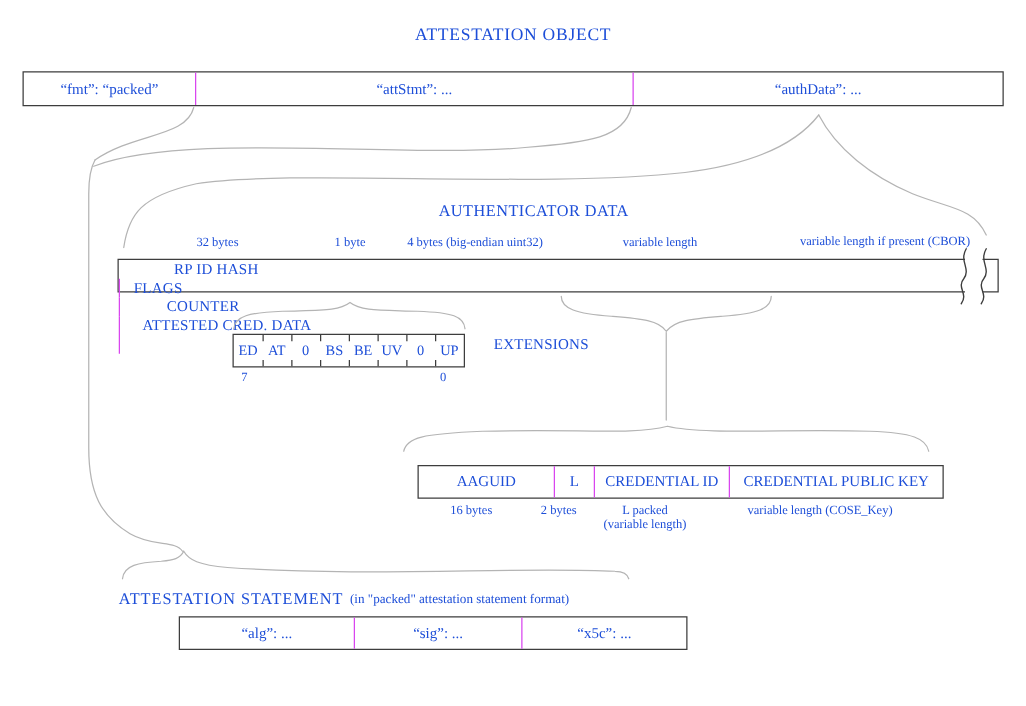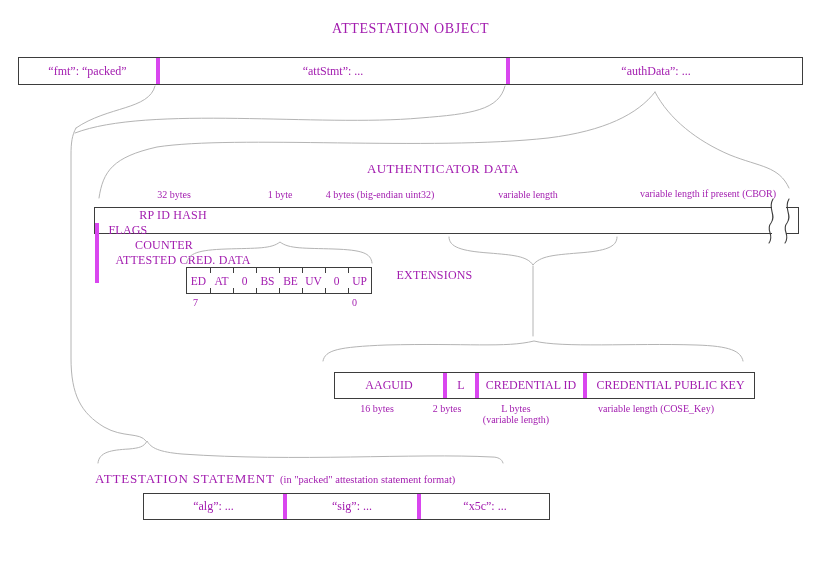--- a/index.html
+++ b/index.html
@@ -1,30 +1,30 @@
 <!DOCTYPE html>
 <html><head>
 <meta charset="utf-8">
 <style>
   html,body{margin:0;padding:0;background:#fff;}
   #page{
     position:relative;width:821px;height:565px;background:#fff;overflow:hidden;
-    font-family:"Liberation Serif","DejaVu Serif",serif;color:#a21caf;
+    font-family:"Liberation Serif","DejaVu Serif",serif;color:#1d4ed8;
   }
   .abs{position:absolute;}
   .ctr{text-align:center;}
   #main-title{top:21px;left:0;width:821px;font-size:14px;letter-spacing:.6px;}
   .boxrow{display:flex;border:1px solid #3d3d3d;box-sizing:border-box;align-items:stretch;}
   .cell{flex:0 0 auto;display:flex;align-items:center;justify-content:center;
         font-size:12px;box-sizing:border-box;}
-  .cell + .cell{border-left:4px solid #d946ef;}
+  .cell + .cell{border-left:1px solid #d946ef;}
   
   #attobj-row{left:18px;top:57px;width:785px;height:28px;}
   
-  #authdata-title{top:161px;left:288px;width:310px;font-size:13px;letter-spacing:.4px;}
+  #authdata-title{top:161px;left:272px;width:310px;font-size:13px;letter-spacing:.4px;}
   .sizelabel{font-size:10px;white-space:nowrap;transform:translateX(-50%);}
   #authdata-row{left:94px;top:207px;width:705px;height:27px;flex-direction:column;}
   #authdata-row .cell{font-size:12px;letter-spacing:.2px;}
   
   #flags-bits{left:186px;top:267px;width:186px;height:27px;border:1px solid #3d3d3d;
               box-sizing:border-box;display:flex;}
   .bit{flex:1 1 0;position:relative;display:flex;align-items:center;justify-content:center;
        font-size:11.5px;}
   .bit:not(:last-child)::before{content:"";position:absolute;right:-0.5px;top:0;
        width:1px;height:5px;background:#3d3d3d;}
@@ -85,21 +85,21 @@
   <div id="acd-row" class="abs boxrow">
     <div class="cell" style="width:108px">AAGUID</div>
     <div class="cell" style="width:32px">L</div>
     <div class="cell" style="width:108px">CREDENTIAL ID</div>
     <div class="cell" style="flex:1 1 auto">CREDENTIAL PUBLIC KEY</div>
   </div>
 
   <div class="abs sizelabel" style="left:377px;top:403px">16 bytes</div>
   <div class="abs sizelabel" style="left:447px;top:403px">2 bytes</div>
   <div class="abs sizelabel ctr sub2" style="left:516px;top:403px">
-    <span>L bytes</span><br>
+    <span>L packed</span><br>
     <span>(variable length)</span>
   </div>
   <div class="abs sizelabel" style="left:656px;top:403px">variable length (COSE_Key)</div>
 
   <div id="stmt-title" class="abs">ATTESTATION STATEMENT</div>
   <div id="stmt-subtitle" class="abs">(in "packed" attestation statement format)</div>
 
   <div id="stmt-row" class="abs boxrow">
     <div class="cell" style="width:139px">“alg”: ...</div>
     <div class="cell" style="width:134px">“sig”: ...</div>

